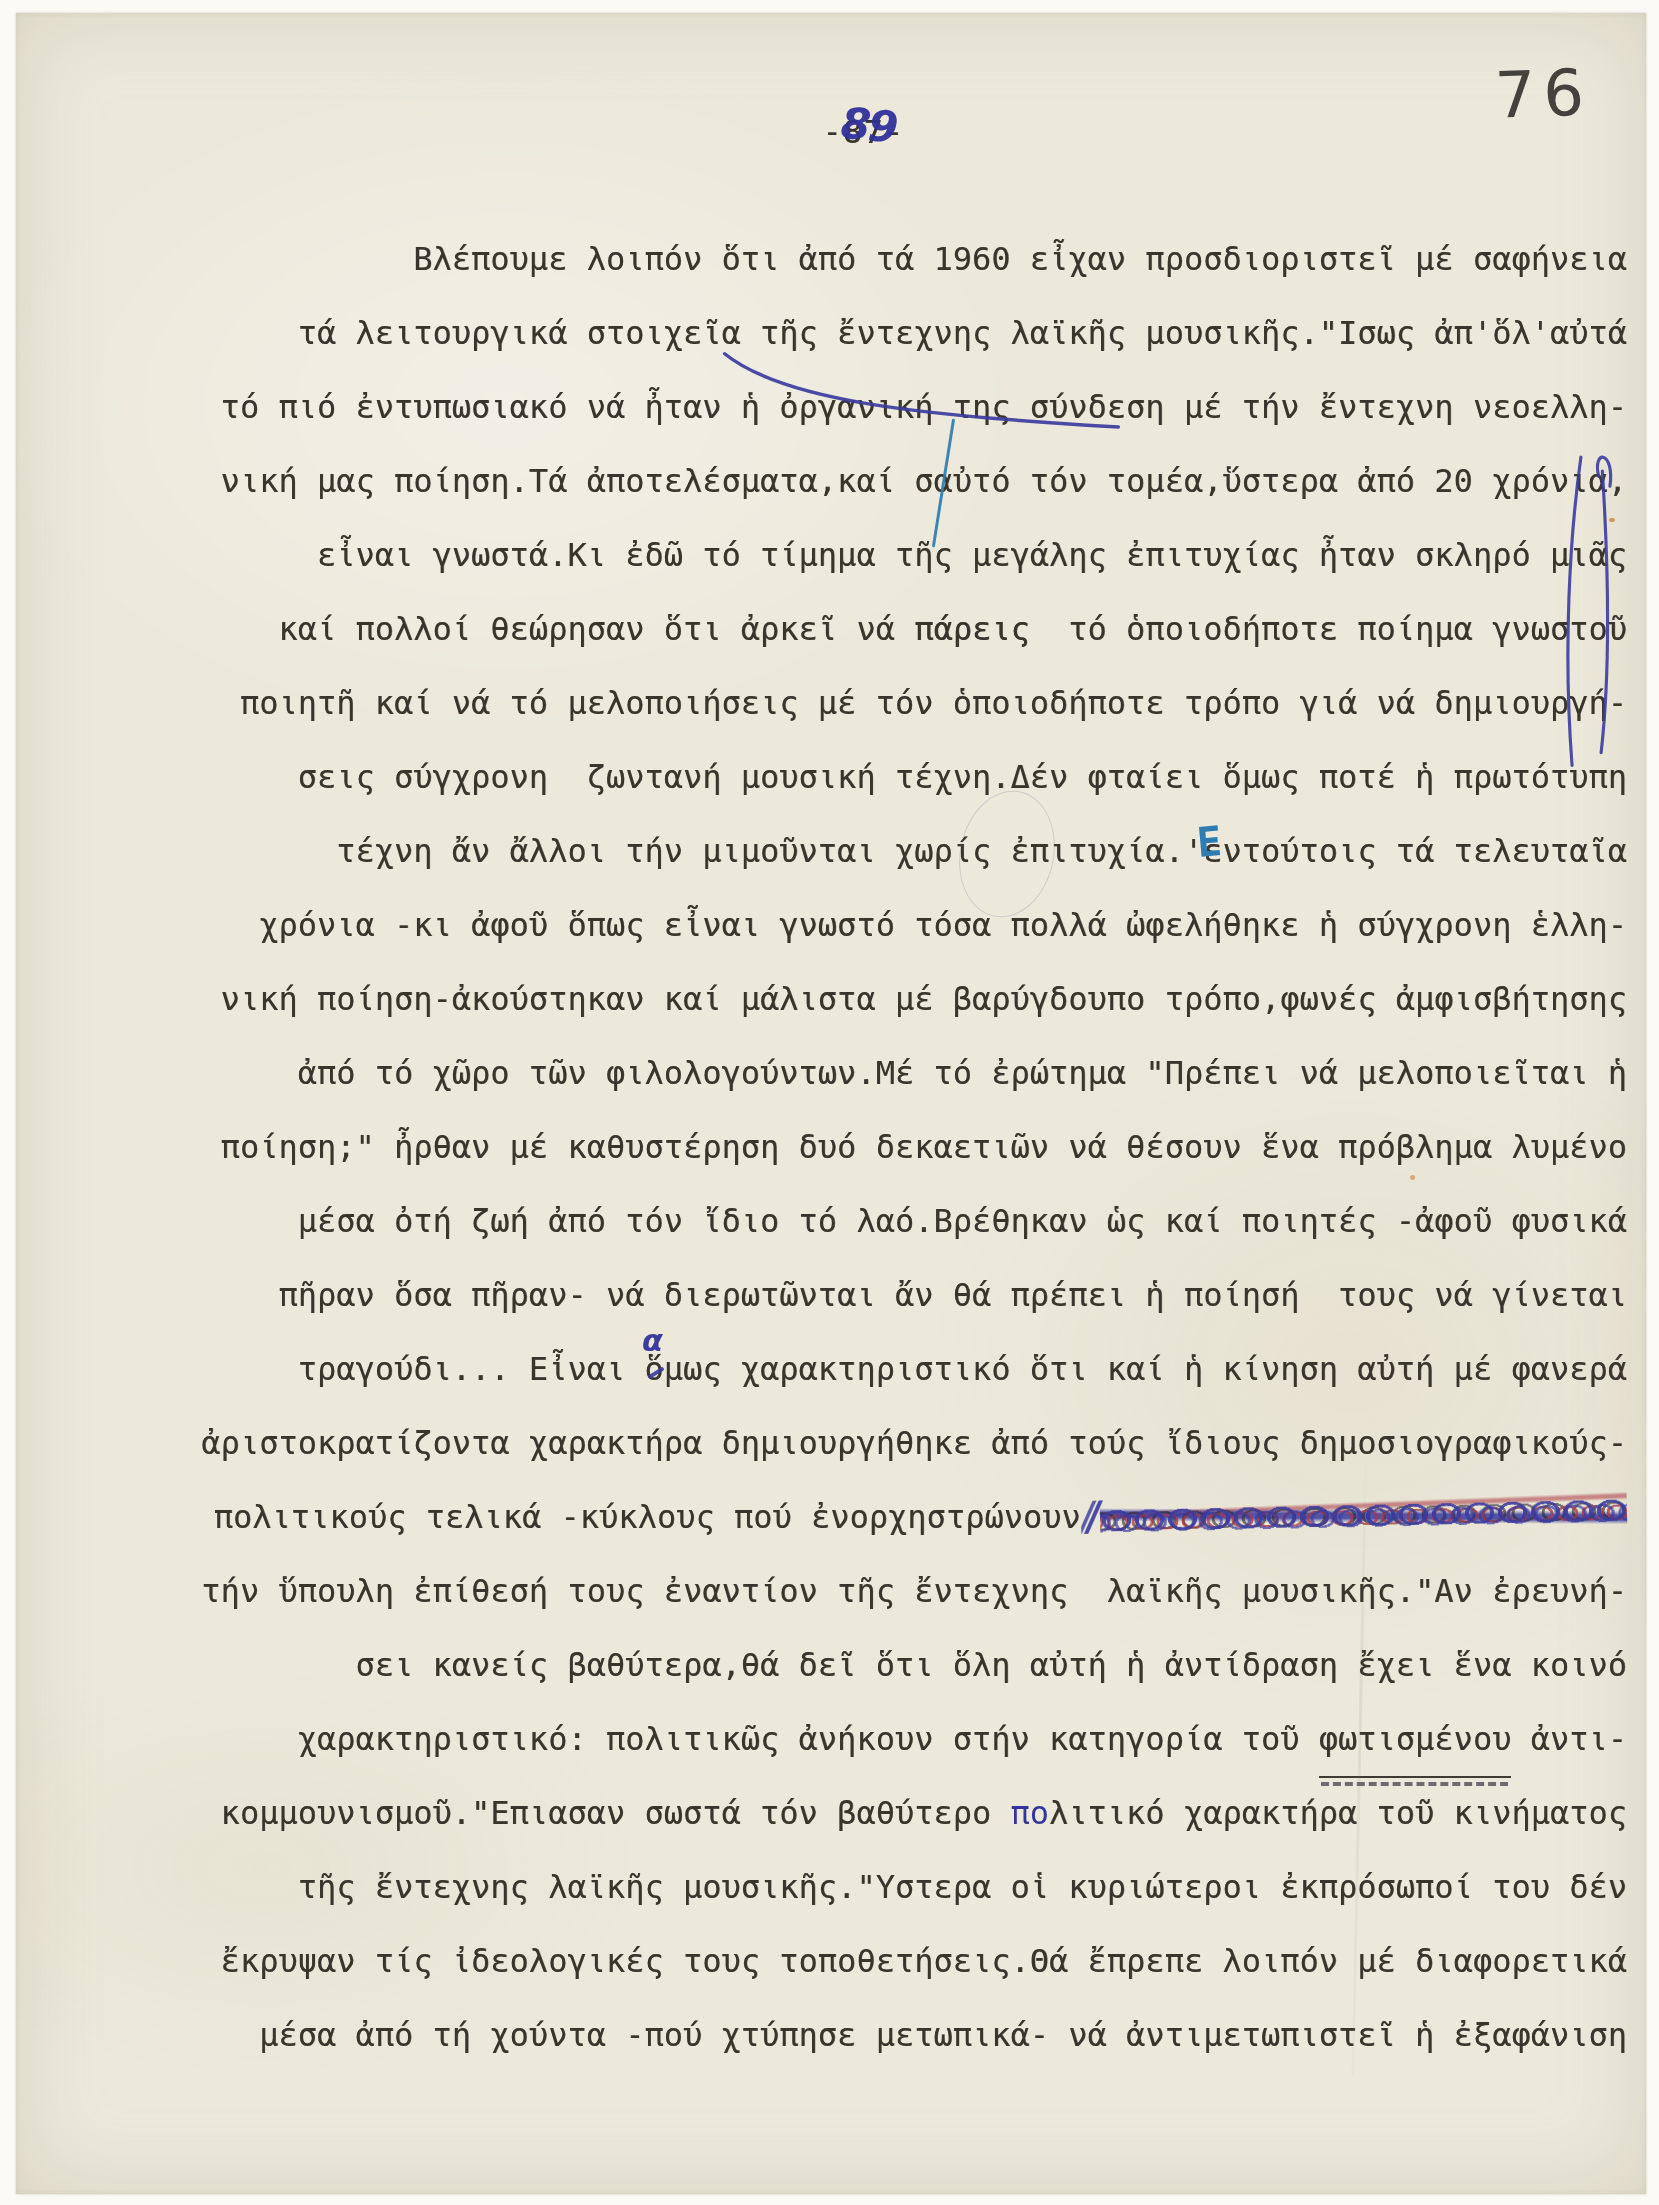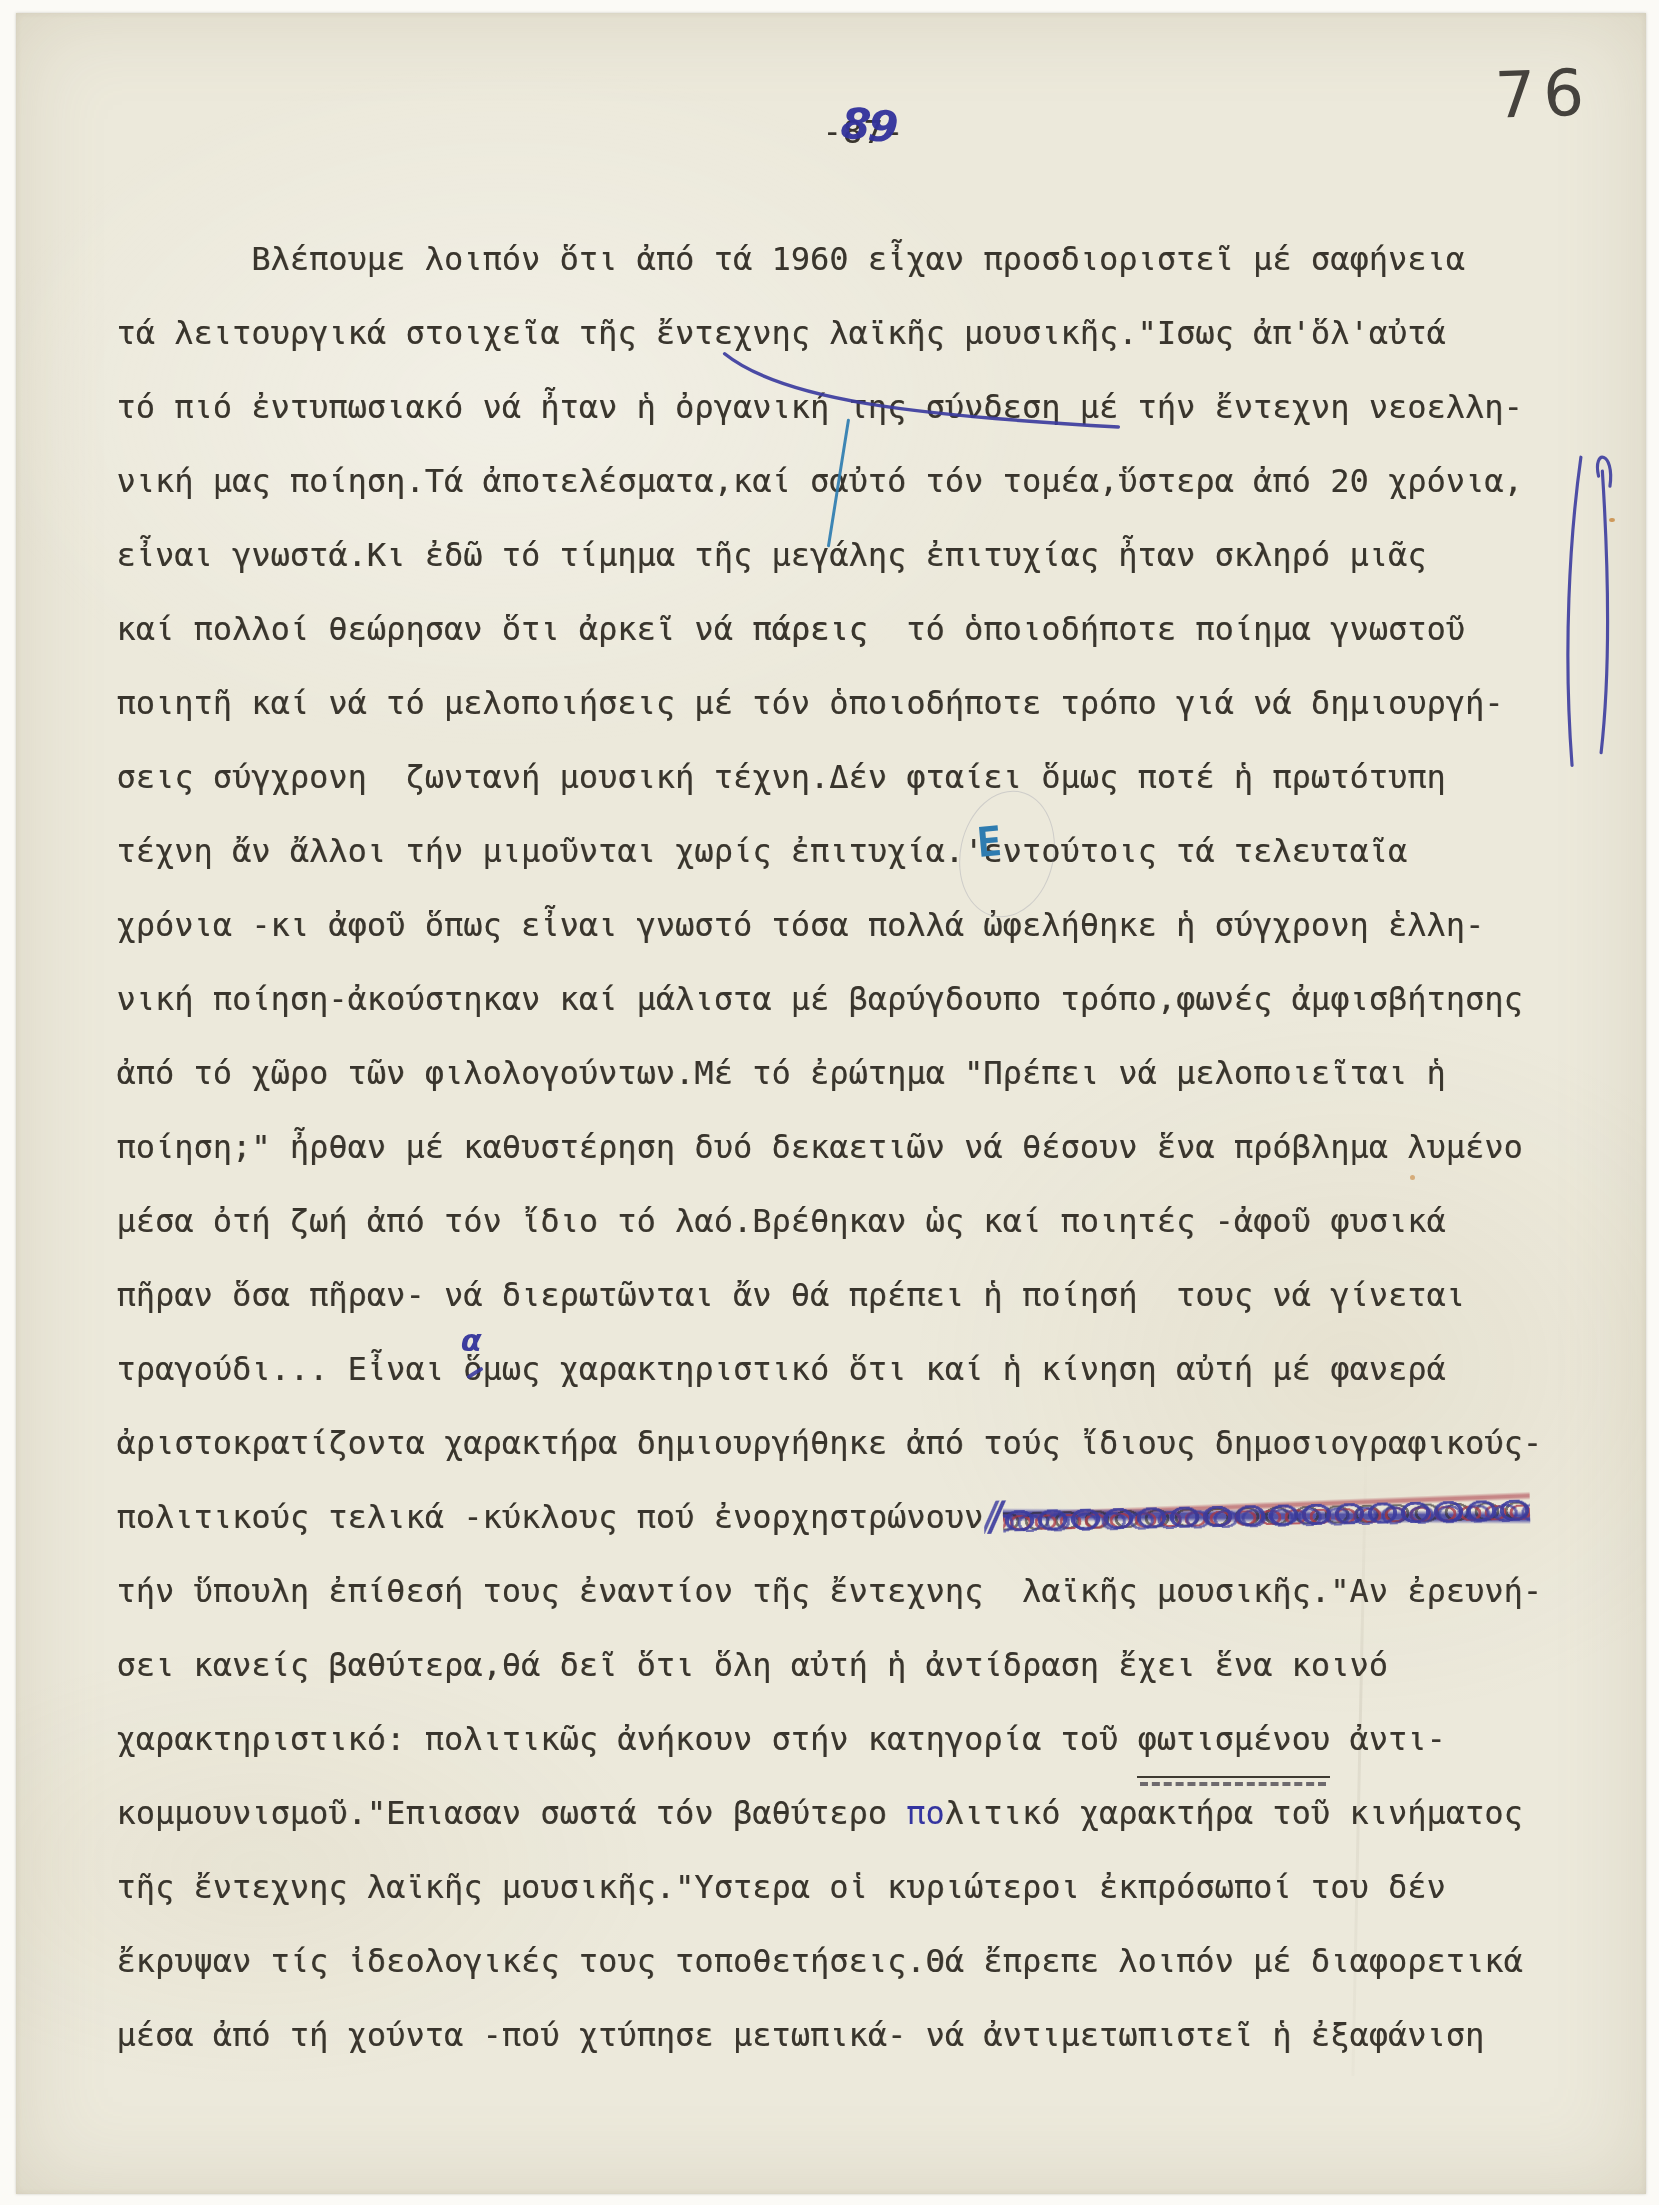--- a/index.html
+++ b/index.html
@@ -25,20 +25,21 @@
       0 0 2.5px rgba(120,115,100,.35);
   }
 
   
   .textblock{
     position:absolute;left:100px;top:209px;right:19px;
     font-size:32px;line-height:74px;
     color:#39352d;
     white-space:pre;
     text-shadow:0.4px 0.4px 0.5px rgba(46,40,32,.45);
+    text-align:right;
   }
   .line{height:74px;}
   .pt{display:inline-block;}
   .b{font-weight:normal;text-shadow:0.6px 0 0 rgba(46,40,32,.8);}
   .blue{color:#3434a0;font-weight:normal;text-shadow:none;}
   .u{position:relative;border-bottom:2.5px solid #3f3b32;}
   .u::after{
     content:"";position:absolute;left:2.5px;right:3.8px;bottom:-10px;
     border-bottom:4.4px dashed rgba(74,70,80,.78);
   }

